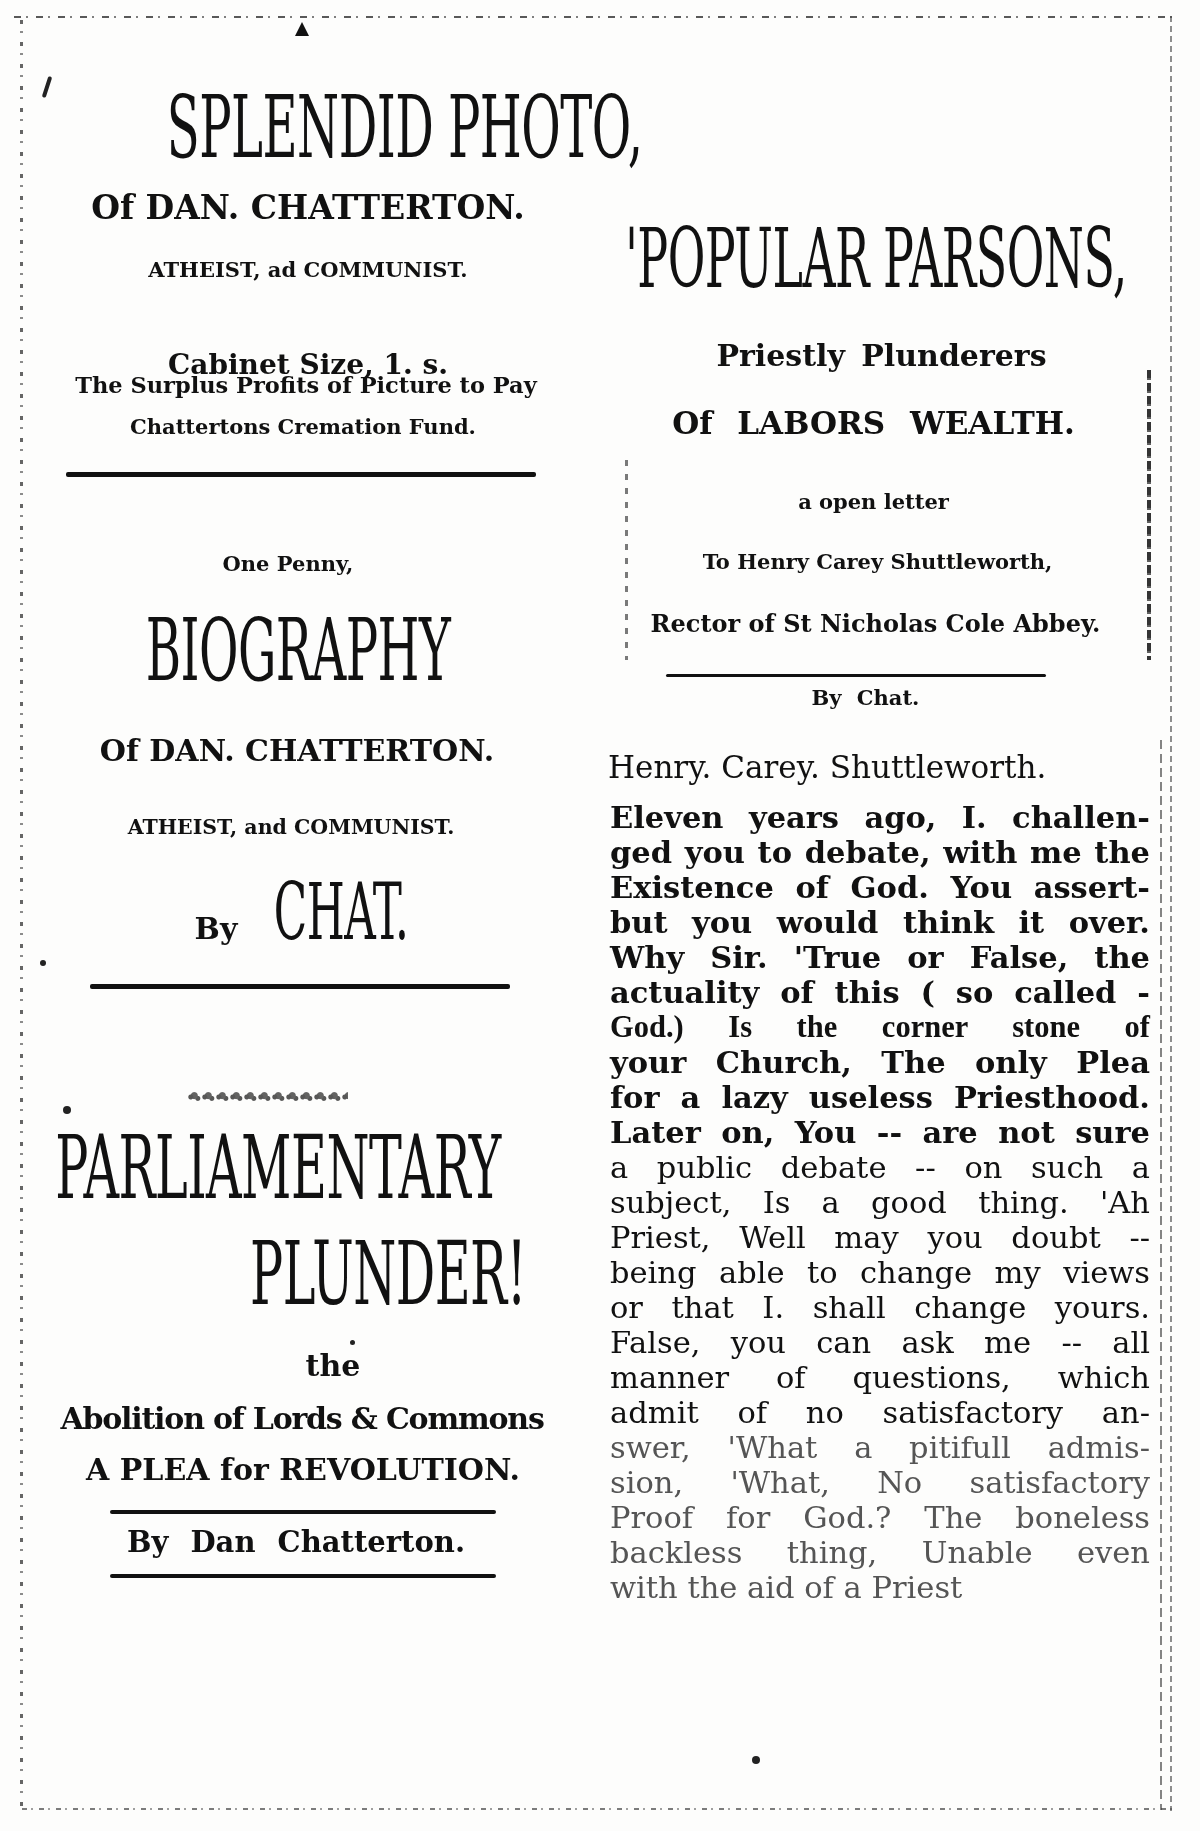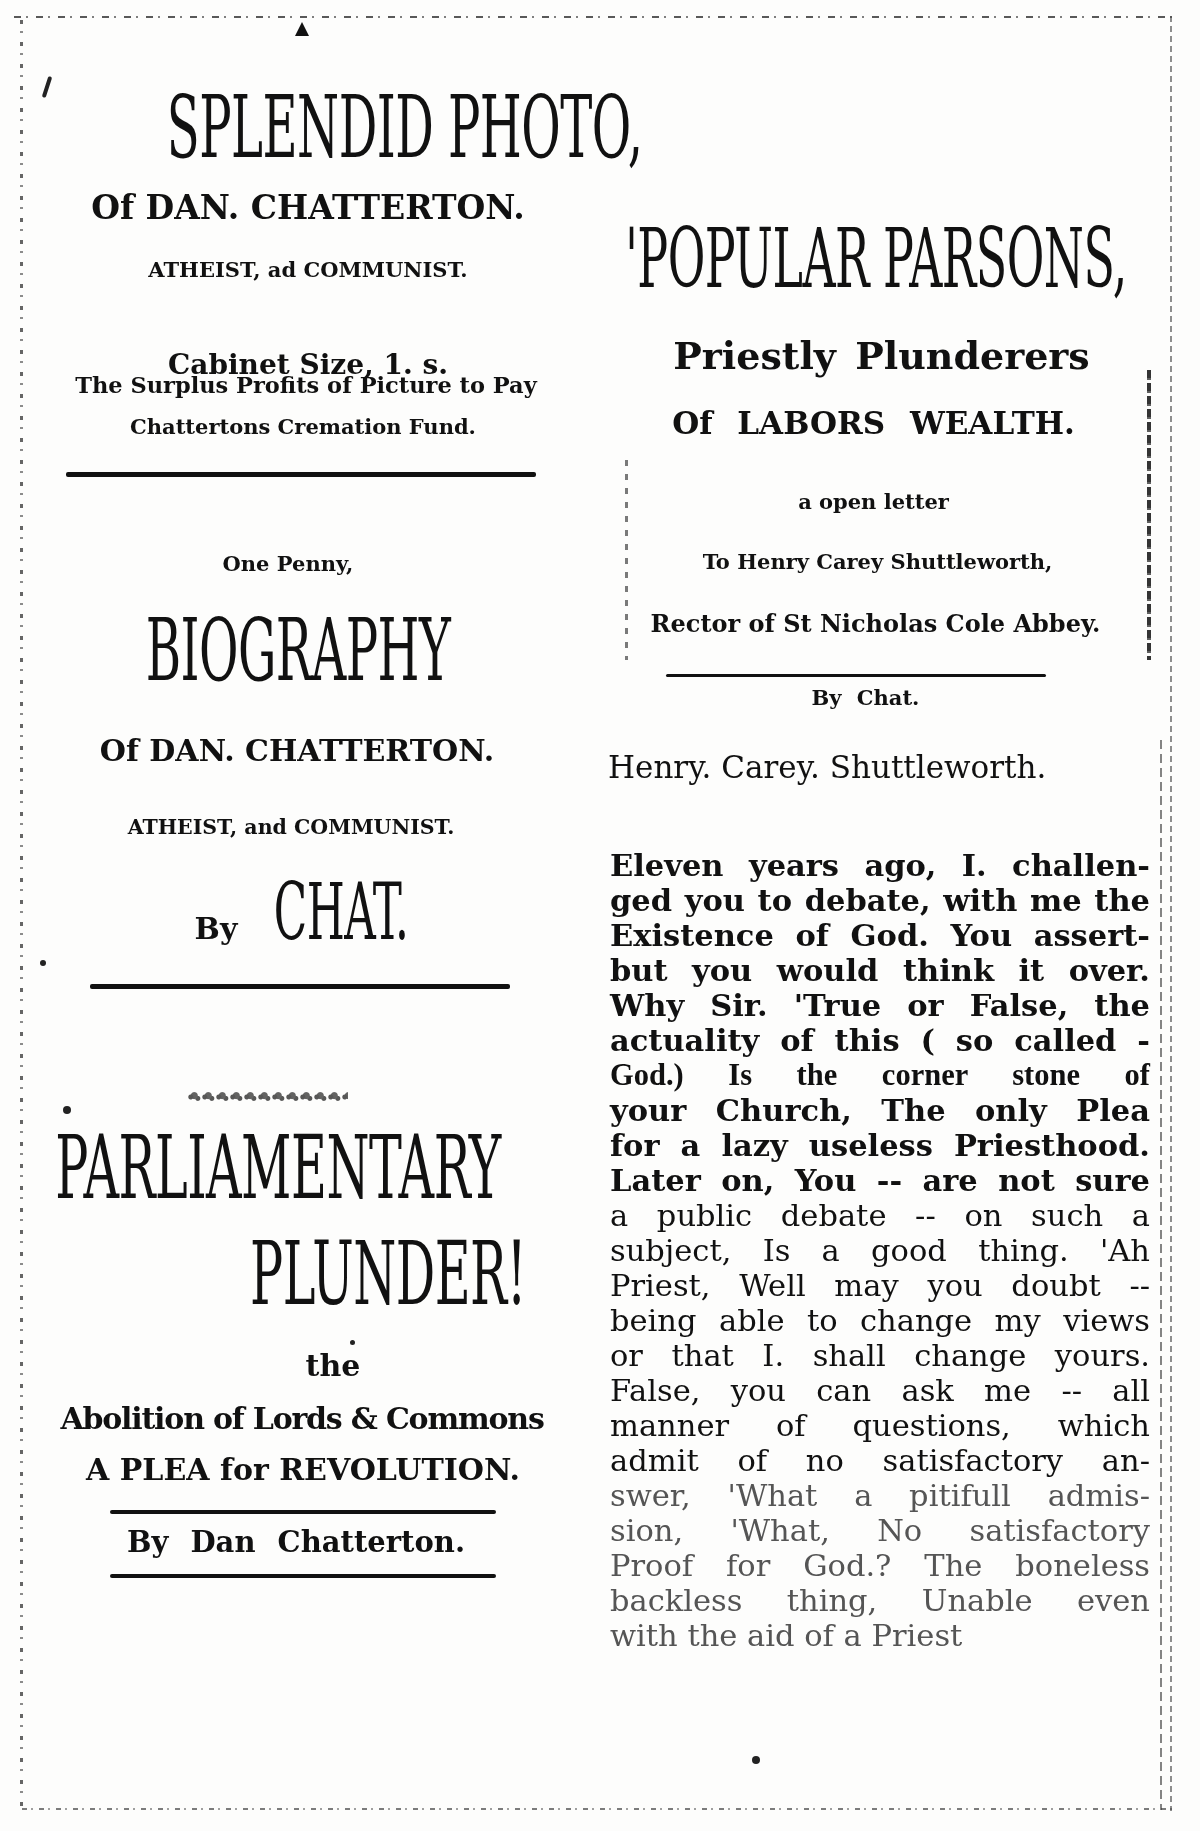--- a/index.html
+++ b/index.html
@@ -80,32 +80,32 @@
       <div class="center clarendon" style="top:1432px; font-size:30px; line-height:36px; left:-10px;">A PLEA for REVOLUTION.</div>
       <div class="rule" style="left:82px; top:1490px; width:386px; height:4px;"></div>
       <div class="center clarendon" style="top:1504px; font-size:29px; line-height:36px; left:-24px; word-spacing:12px;">By Dan Chatterton.</div>
       <div class="rule" style="left:82px; top:1554px; width:386px; height:4px;"></div>
     </section>
   </div>
 
   <div class="col col-right">
     <section>
       <div class="condensed" style="position:absolute; top:196px; left:-190px; width:920px; text-align:center; font-size:82px; line-height:86px; white-space:nowrap;">'POPULAR PARSONS,</div>
-      <div class="center clarendon" style="top:318px; font-size:38px; line-height:36px; left:-4px; word-spacing:6px;">Priestly Plunderers</div>
+      <div class="center clarendon" style="top:318px; font-size:30px; line-height:36px; left:-4px; word-spacing:6px;">Priestly Plunderers</div>
       <div class="center clarendon" style="top:384px; font-size:31px; line-height:38px; left:-20px; word-spacing:14px;">Of LABORS WEALTH.</div>
       <div class="center clarendon" style="top:468px; font-size:21px; line-height:28px; left:-20px;">a open letter</div>
       <div class="center clarendon" style="top:528px; font-size:21px; line-height:28px; left:-12px;">To Henry Carey Shuttleworth,</div>
       <div class="center clarendon" style="top:590px; font-size:24px; line-height:28px; left:-16px;">Rector of St Nicholas Cole Abbey.</div>
       <div class="rule" style="left:60px; top:654px; width:380px; height:3px;"></div>
       <div class="center clarendon" style="top:664px; font-size:21px; line-height:28px; left:-36px; word-spacing:8px;">By Chat.</div>
     </section>
 
     <section>
       <div class="body-serif" style="position:absolute; top:728px; left:2px; font-size:31px; line-height:38px; white-space:nowrap;">Henry. Carey. Shuttleworth.</div>
-      <div class="body-text body-serif" style="top:780px; left:4px;margin-top:48px;">
+      <div class="body-text body-serif" style="top:780px; left:4px;">
         <span class="body-line" style="font-weight:bold;">Eleven years ago,  I. challen-</span>
         <span class="body-line" style="font-weight:bold;">ged you to debate, with me the</span>
         <span class="body-line" style="font-weight:bold;">Existence of God. You assert-</span>
         <span class="body-line" style="font-weight:bold;">but you would think it over.</span>
         <span class="body-line" style="font-weight:bold;">Why Sir. 'True or False, the</span>
         <span class="body-line" style="font-weight:bold;">actuality of this ( so called -</span>
         <span class="body-line" style="font-weight:bold;font-family:Liberation Serif, serif;">God.) Is the corner stone of</span>
         <span class="body-line" style="font-weight:bold;">your Church,  The only Plea</span>
         <span class="body-line" style="font-weight:bold;">for a lazy useless Priesthood.</span>
         <span class="body-line" style="font-weight:bold;">Later on, You -- are not sure</span>

